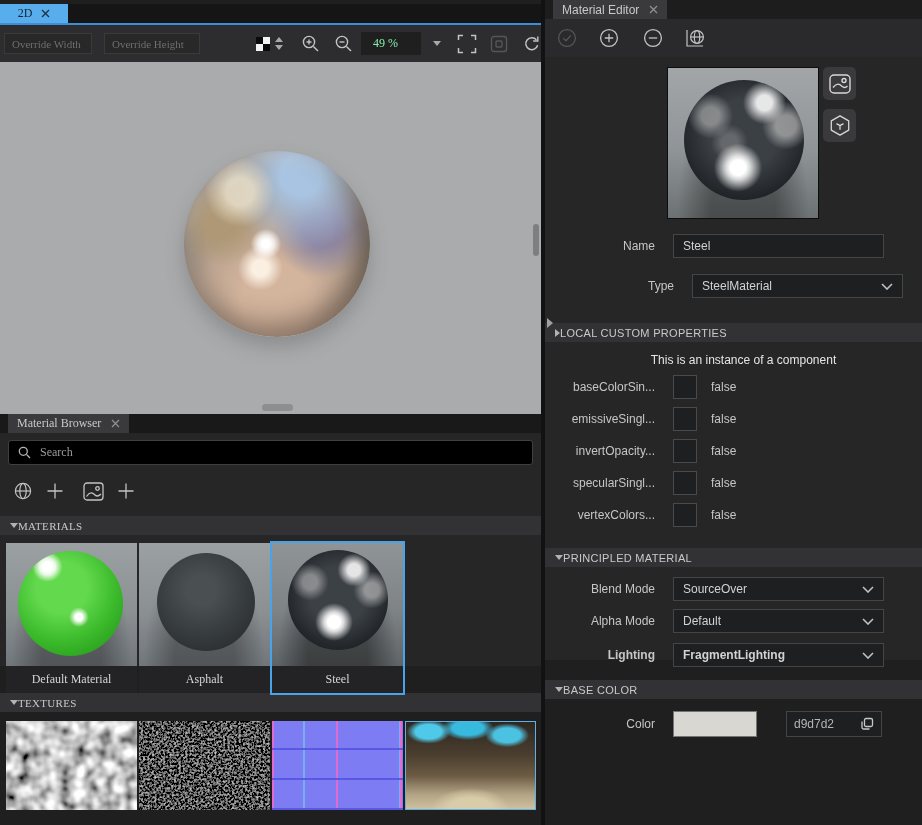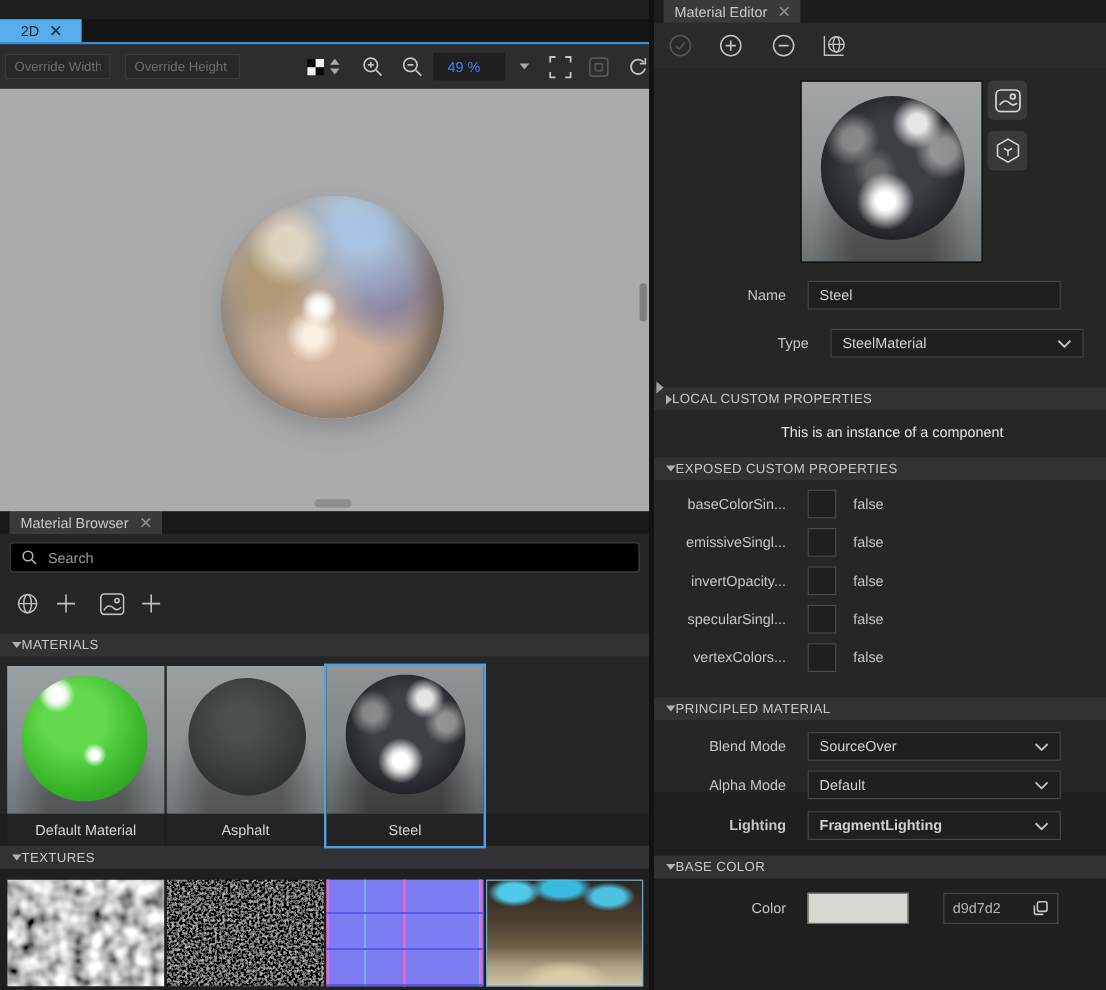--- a/index.html
+++ b/index.html
@@ -1,33 +1,33 @@
 <!DOCTYPE html>
 <html><head>
 <meta charset="utf-8">
 <style>
   * { margin:0; padding:0; box-sizing:border-box; }
   html,body { background:#1a1a1a; }
   body { font-family:"Liberation Sans","DejaVu Sans",sans-serif; }
   .app { position:relative; width:922px; height:825px; background:#1f1f1f; overflow:hidden; }
 
   
-  .left { position:absolute; left:0; top:16px; width:541px; height:662px; background:#262626; }
+  .left { position:absolute; left:0; top:4px; width:541px; height:662px; background:#262626;font-family:Liberation Serif, serif; }
   .l-tabbar { height:19px; background:#151515; display:flex; }
   .tab-2d { width:68px; background:#58aeed; color:#14222e; display:flex; align-items:center; justify-content:center; gap:9px; font-size:12px; }
   .accent-line { height:2px; background:#3d8ed6; }
   .l-toolbar { height:37px; background:#2d2d2f; display:flex; align-items:center; }
   .ovr-input { height:21px; background:#282828; border:1px solid #3a3a3a; color:#c8c8c8; font-size:11px; padding:0 7px; font-family:inherit; }
   .ovr-input::placeholder { color:#6e6e6e; }
   .tb-icon { display:flex; align-items:center; justify-content:center; }
   .spin { display:flex; flex-direction:column; gap:3px; margin-left:5px; }
   .spin i { display:block; width:0; height:0; border-left:4px solid transparent; border-right:4px solid transparent; }
   .spin .up { border-bottom:5px solid #a8a8a8; }
   .spin .dn { border-top:5px solid #a8a8a8; }
-  .zoom-combo { margin-left:8px; width:66px; height:23px; background:#1f1f1f; color:#3b82f6; font-size:12px; display:flex; align-items:center; padding-left:12px; }
+  .zoom-combo { margin-left:8px; width:66px; height:23px; background:#1f1f1f; color:#86efac; font-size:12px; display:flex; align-items:center; padding-left:12px; }
   .caret-dn { width:0; height:0; border-left:4px solid transparent; border-right:4px solid transparent; border-top:5px solid #a8a8a8; }
 
   .viewport { position:relative; height:352px; background:#aaabac; }
   .sphere-main { position:absolute; left:184px; top:89px; width:186px; height:186px; border-radius:50%;
     background:
       radial-gradient(circle at 44% 50%, #ffffff 0 3%, rgba(255,255,255,.75) 6%, transparent 11%),
       radial-gradient(circle at 41% 63%, rgba(255,246,232,.9) 0 5%, transparent 14%),
       radial-gradient(circle at 30% 22%, rgba(232,222,200,.85) 0 7%, transparent 18%),
       radial-gradient(circle at 63% 13%, #a9c4e2 0 10%, rgba(169,196,226,.55) 22%, transparent 38%),
       radial-gradient(circle at 20% 38%, #ae9875 0 8%, transparent 24%),
@@ -402,24 +402,20 @@
       </div>
     </div>
 
     <div class="sec-h" style="margin-top:25px;">
       <span class="tri-rt"></span>
       <span>LOCAL CUSTOM PROPERTIES</span>
     </div>
 
     <div class="note">This is an instance of a component</div>
 
-    <div class="sec-h" style="margin-top:14px;">
-      <span class="tri-dn"></span>
-      <span>EXPOSED CUSTOM PROPERTIES</span>
-    </div>
 
     <div style="margin-top:6px;">
       <div class="prop-row">
         <span class="form-label">baseColorSin...</span>
         <div class="checkbox"></div>
         <span class="prop-val">false</span>
       </div>
       <div class="prop-row">
         <span class="form-label">emissiveSingl...</span>
         <div class="checkbox"></div>

